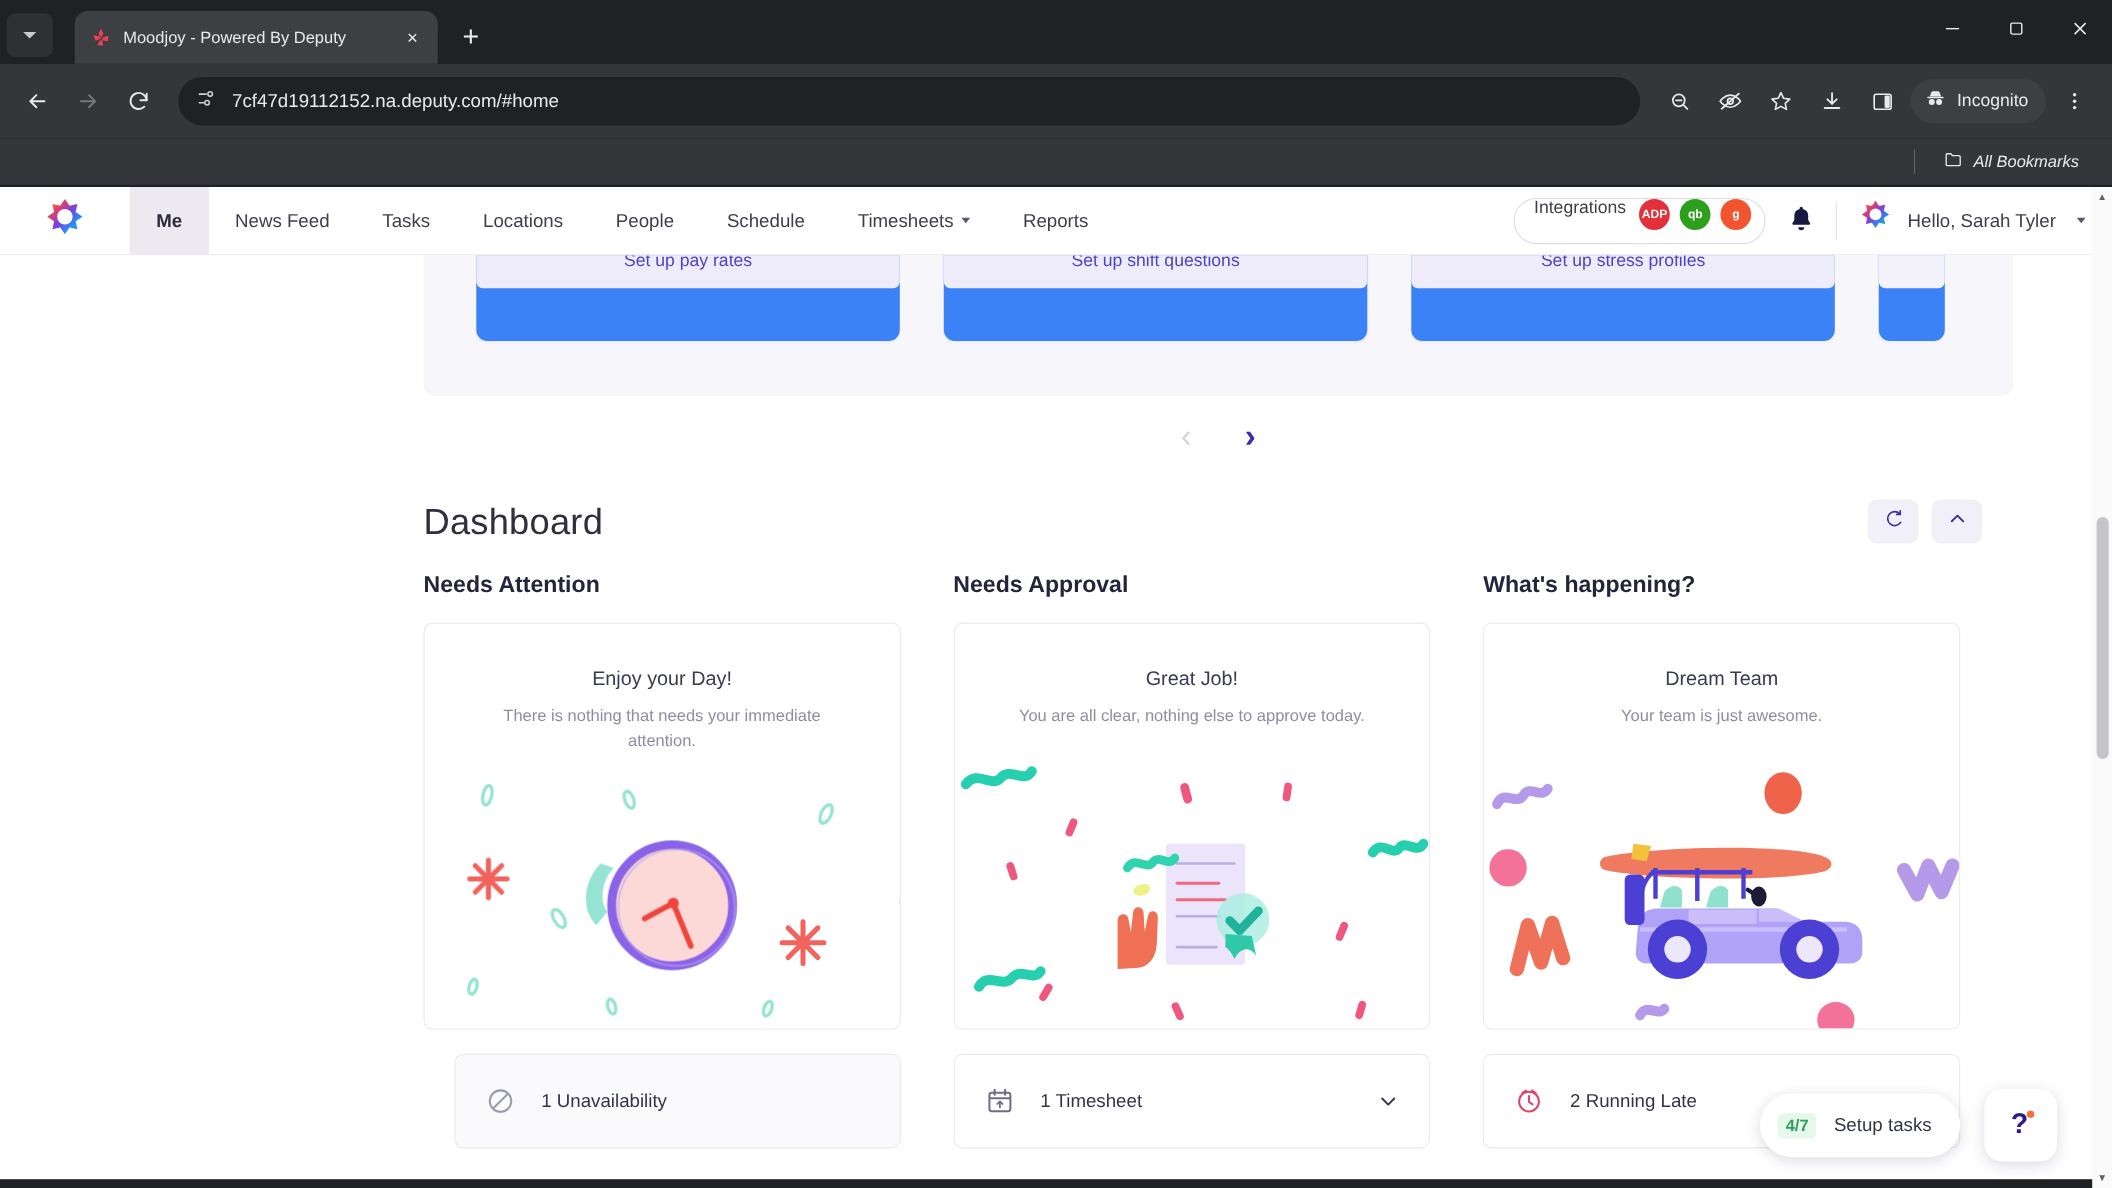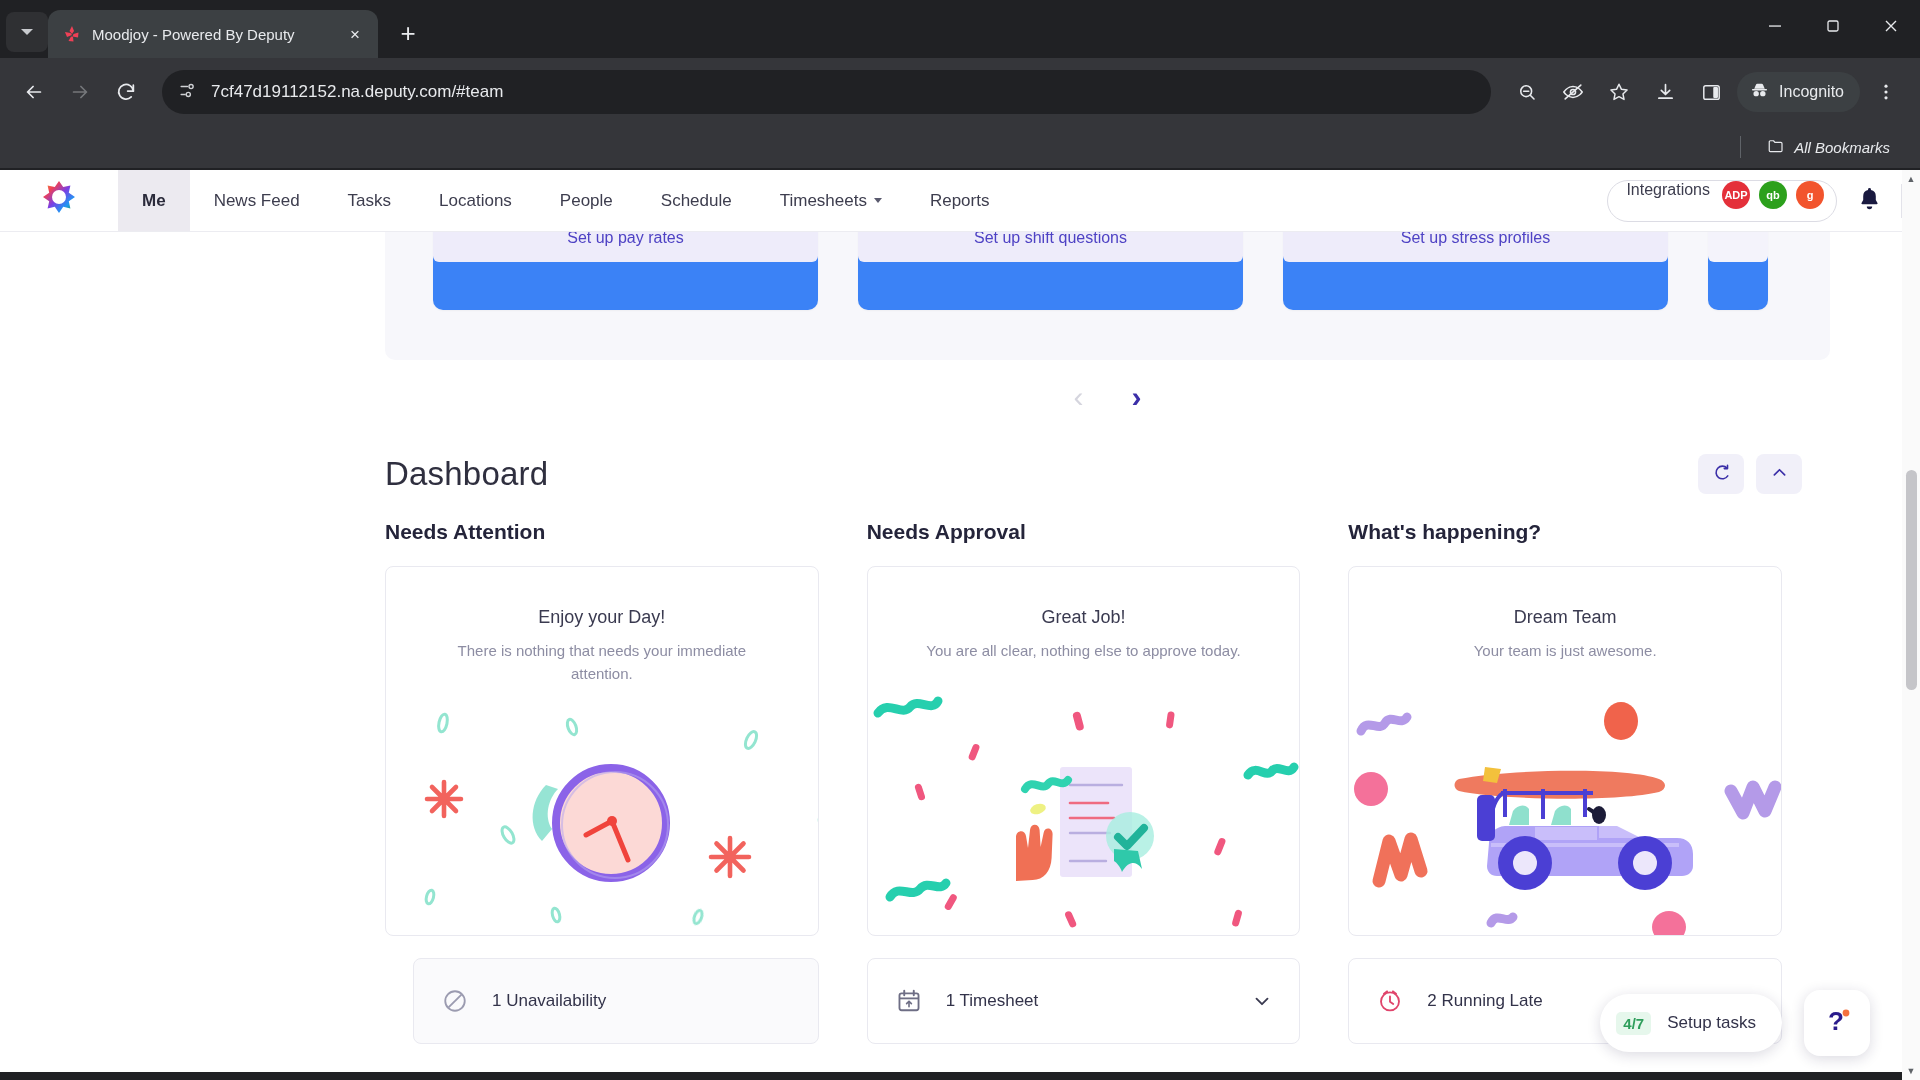--- a/index.html
+++ b/index.html
@@ -19,21 +19,21 @@
   }
   .tab-list-btn {
     width:42px; height:40px; margin-bottom:6px; border-radius:8px; background:#2f3033;
     display:flex; align-items:center; justify-content:center; cursor:pointer;
   }
   .chev-down { width:0;height:0;border-left:6px solid transparent;border-right:6px solid transparent;border-top:6px solid #c8cace; }
 
   .tab {
     height:48px; width:330px; background:#3c4043; border-radius:12px 12px 0 0;
     display:flex; align-items:center; padding:0 10px 0 14px; gap:10px; position:relative;
-    margin-left:0;
+    margin-left:20px;
   }
   .tab-favicon { width:20px;height:20px;flex:0 0 20px; position:relative; }
   .tab-title {
     flex:1; color:#e8eaed; font-size:15px; white-space:nowrap; overflow:hidden;
     -webkit-mask-image:linear-gradient(to right,#000 86%,transparent 100%);
             mask-image:linear-gradient(to right,#000 86%,transparent 100%);
   }
   .tab-close { width:26px;height:26px;border-radius:50%;display:flex;align-items:center;justify-content:center;color:#e8eaed;font-size:17px;line-height:1;cursor:pointer; }
   .new-tab { width:40px;height:40px;margin:0 0 5px 10px;border-radius:50%;display:flex;align-items:center;justify-content:center;color:#e8eaed;font-size:26px;font-weight:300;cursor:pointer; }
 
@@ -245,21 +245,21 @@
     </div>
 
     <div class="omnibox">
       <span>
         <svg width="19" height="19" viewBox="0 0 24 24">
             <path d="M4 7h8M4 17h5" stroke="#cfd1d4" stroke-width="1.8" stroke-linecap="round"></path>
             <circle cx="16.5" cy="7" r="2.6" fill="none" stroke="#cfd1d4" stroke-width="1.8"></circle>
             <circle cx="13" cy="17" r="2.6" fill="none" stroke="#cfd1d4" stroke-width="1.8"></circle>
           </svg>
       </span>
-      <span class="url">7cf47d19112152.na.deputy.com/#team</span>
+      <span class="url">7cf47d19112152.na.deputy.com/#home</span>
     </div>
 
     <div class="tb-icon">
       <svg width="21" height="21" viewBox="0 0 24 24">
           <circle cx="10.5" cy="10.5" r="6.2" fill="none" stroke="#e8eaed" stroke-width="1.8"></circle>
           <path d="M7.6 10.5h5.8M15.2 15.2l4.2 4.2" stroke="#e8eaed" stroke-width="1.8" stroke-linecap="round"></path>
         </svg>
     </div>
     <div class="tb-icon">
       <svg width="22" height="22" viewBox="0 0 24 24">
@@ -378,20 +378,30 @@
           <span>
             <svg width="27" height="27" viewBox="0 0 24 24">
               <path d="M12 2.6a1.3 1.3 0 011.3 1.3v.6a5.6 5.6 0 014.3 5.4v3.4l1.5 2.6a.8.8 0 01-.7 1.2H5.6a.8.8 0 01-.7-1.2l1.5-2.6V9.9a5.6 5.6 0 014.3-5.4v-.6A1.3 1.3 0 0112 2.6z" fill="#19193f"></path>
               <path d="M9.6 19.2h4.8a2.4 2.4 0 01-4.8 0z" fill="#19193f"></path>
             </svg>
           </span>
         </div>
 
         <div class="nav-divider"></div>
 
+        <div class="userbox">
+          <span>
+            <svg width="34" height="34" viewBox="0 0 44 44">
+              <path d="M22 2l4.2 6.1 7.2-1.6-1.6 7.2L38 18l-6.2 4.2 1.6 7.2-7.2-1.6L22 34l-4.2-6.2-7.2 1.6 1.6-7.2L6 18l6.2-4.3-1.6-7.2 7.2 1.6z" fill="url(#starg)"></path>
+              <circle cx="22" cy="18" r="7" fill="#fff"></circle>
+            </svg>
+          </span>
+          <span class="uname">Hello, Sarah Tyler</span>
+          <span class="caret"></span>
+        </div>
       </div>
     </div>
 
     <div class="content">
 
       <div class="setup-strip">
         <div class="setup-cards" style="margin-top:-18px">
           <div class="setup-card">
             <div class="setup-btn">Set up pay rates</div>
           </div>

